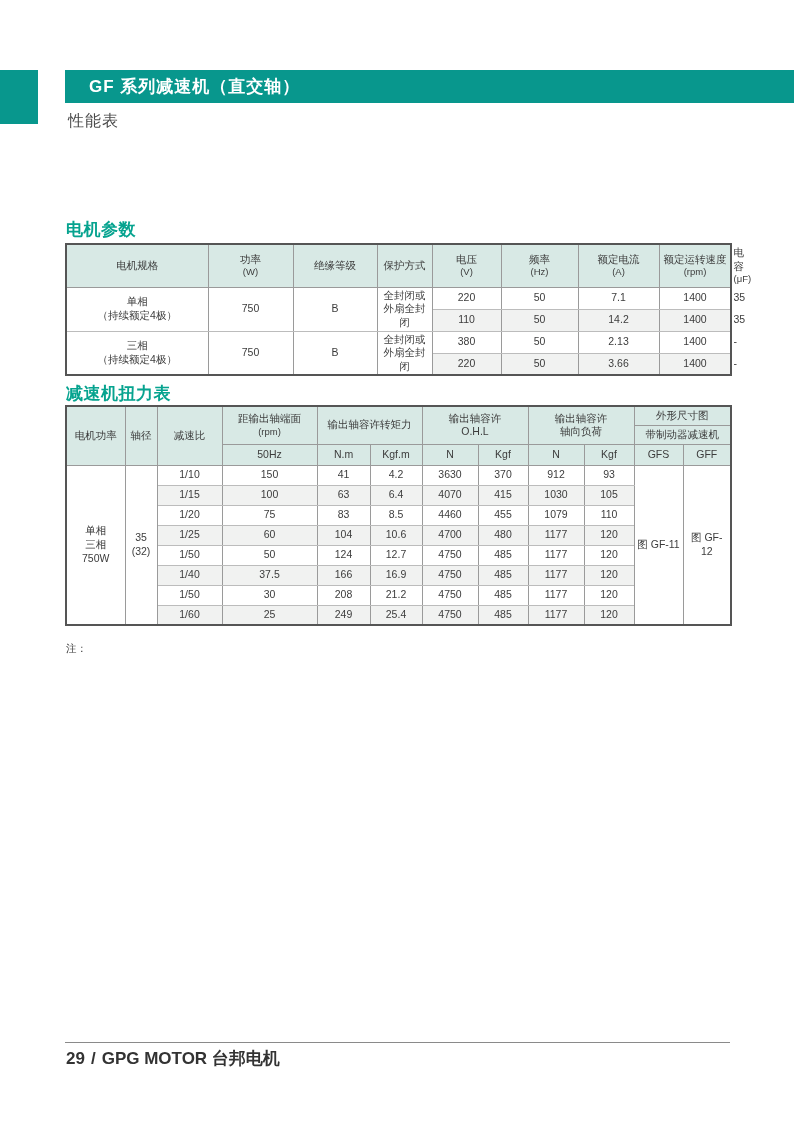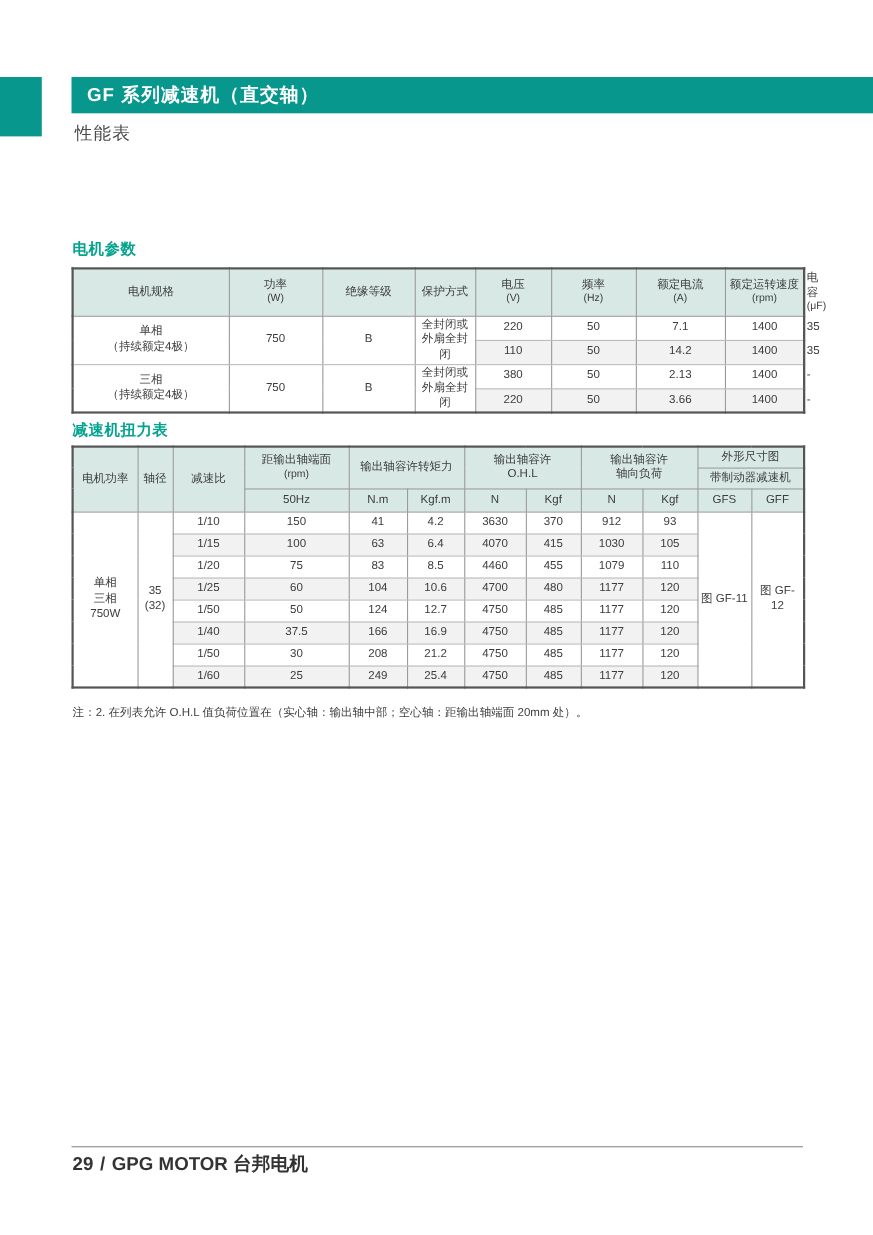--- a/index.html
+++ b/index.html
@@ -3,29 +3,29 @@
 <meta charset="utf-8">
 <style>
   * { margin:0; padding:0; box-sizing:border-box; }
   html,body { background:#e8e8e8; }
   body { font-family:"Liberation Sans","DejaVu Sans",sans-serif; }
   .page { position:relative; width:794px; height:1123px; background:#ffffff; margin:0 auto; overflow:hidden; }
 
   
   .banner { position:absolute; left:65px; top:70px; width:729px; height:33px;
             background:#08978d; color:#ffffff; display:flex; align-items:center;
-            padding-left:14px; font-size:17px; font-weight:bold; letter-spacing:1px; }
+            padding-left:24px; font-size:17px; font-weight:bold; letter-spacing:1px; }
   .corner-block { position:absolute; left:0; top:70px; width:38px; height:54px; background:#08978d; }
   .subtitle { position:absolute; left:68px; top:111px; font-size:16px; color:#4a4a4a; letter-spacing:1px; }
 
   
   .product-titles { position:absolute; left:66px; top:146px; font-size:17.5px; font-weight:bold;
                     color:#222222; line-height:28px; letter-spacing:0.5px; }
 
-  .section-label { position:absolute; left:66px; font-size:14px; font-weight:bold; color:#06a38f; letter-spacing:0.5px; }
+  .section-label { position:absolute; left:66px; font-size:17px; font-weight:bold; color:#06a38f; letter-spacing:0.5px; }
   #label-motor  { top:218px; }
   #label-torque { top:382px;text-align:right; }
 
   
   table { position:absolute; left:65px; width:665px; border-collapse:collapse; table-layout:fixed;
           background:#fff; border:2px solid #555555; }
   #motor-table  { top:243px; }
   #torque-table { top:405px; }
   th, td { border:1px solid #9a9a9a; font-size:10.5px; font-weight:normal; color:#3c3c3c;
            text-align:center; vertical-align:middle; line-height:1.3; padding:1px 2px; }
@@ -311,21 +311,20 @@
         <td>1177</td>
         <td>120</td>
       </tr>
     </tbody>
   </table>
 
   <div class="notes">
     <div class="notes-row">
       <div class="notes-label">注：</div>
       <div class="note-items">
-        <div>2. 在列表允许 O.H.L 值负荷位置在（实心轴：输出轴中部；空心轴：距输出轴端面 20mm 处）。</div>
       </div>
     </div>
   </div>
 
   <div class="footer-line"></div>
   <div class="footer">
     <span>29</span><span>/</span><span>GPG MOTOR 台邦电机</span>
   </div>
 
 </div>

